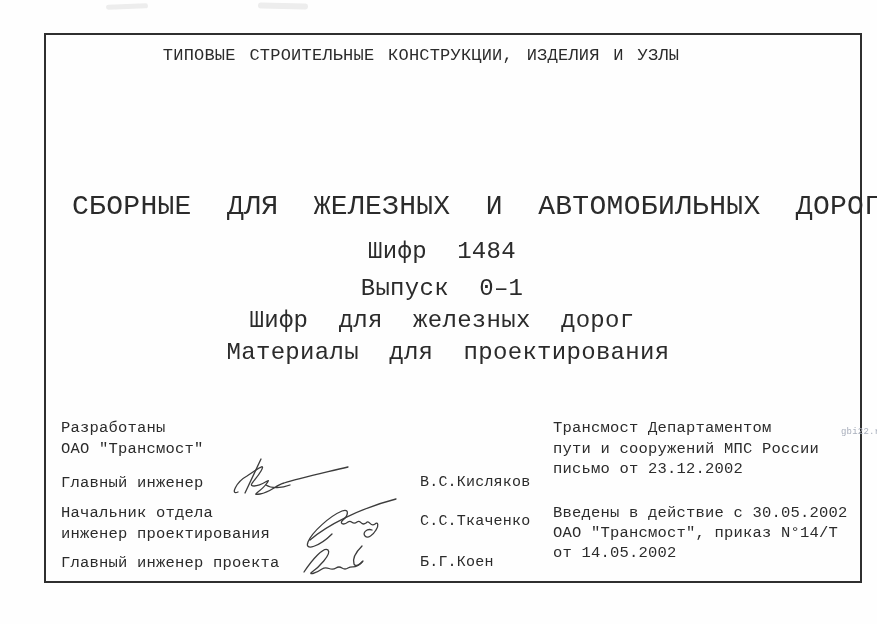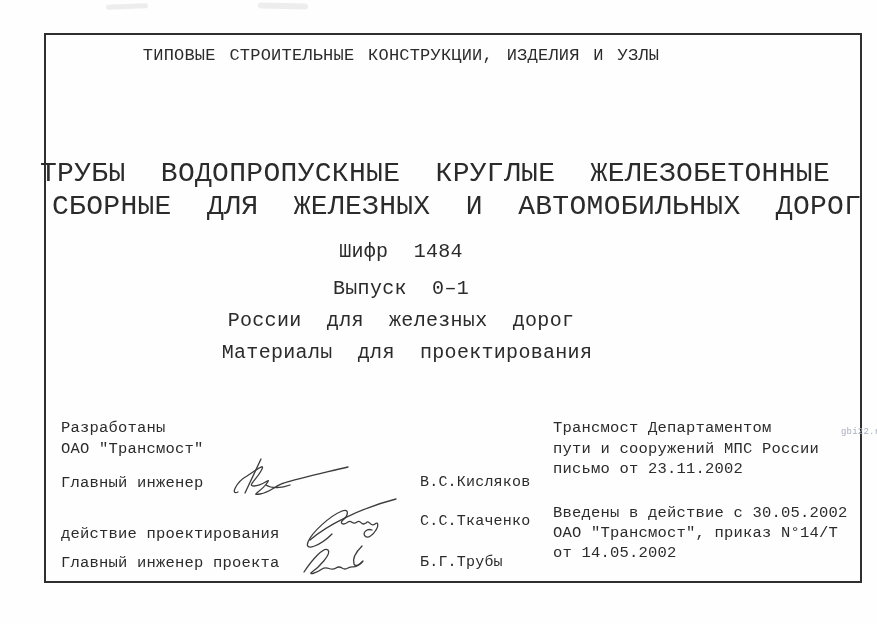--- a/index.html
+++ b/index.html
@@ -19,45 +19,46 @@
   .frame {
     position: absolute;
     left: 44px;
     top: 33px;
     width: 814px;
     height: 546px;
     border: 2px solid #2f2f2f;
   }
   .abs { position: absolute; }
   .centered {
-    left: 40px;
+    left: 60px;
     width: 722px;
     text-align: center;
     white-space: nowrap;
   }
   .series-header {
     top: 45px;
     font-size: 17px;
     line-height: 22px;
     word-spacing: 0.2em;
     letter-spacing: 0.2px;
   }
   .title-line {
     font-size: 28px;
     line-height: 34px;
     word-spacing: 0.65em;
     letter-spacing: 0.3px;
   }
   .t1 { top: 157px; }
   .t2 { top: 190px; margin-left: 12px; }
   .sub-line {
-    font-size: 20px;
+    font-size: 24px;
     line-height: 30px;
     word-spacing: 0.65em;
     letter-spacing: 0.3px;
+    margin-left: 21px;
   }
   .code  { top: 237px; }
   .issue { top: 274px; }
   .sub1  { top: 306px; }
   .sub2  { top: 338px; padding-left: 6px; }
   .body-text {
     font-size: 15.5px;
     line-height: 21px;
     white-space: nowrap;
     letter-spacing: 0.2px;
@@ -104,58 +105,58 @@
 
 <div class="page">
 
   <div class="smudge s1"></div>
   <div class="smudge s2"></div>
 
   <div class="frame"></div>
 
   <div class="abs centered series-header">ТИПОВЫЕ СТРОИТЕЛЬНЫЕ КОНСТРУКЦИИ, ИЗДЕЛИЯ И УЗЛЫ</div>
 
-  <div class="abs centered title-line t1">ТРУБЫ ВОДОПРОПУСКНЫЕ КРУГЛЫЕ ЖЕЛЕЗОБЕТОННЫЕ</div>
   <div class="abs centered title-line t2">СБОРНЫЕ ДЛЯ ЖЕЛЕЗНЫХ И АВТОМОБИЛЬНЫХ ДОРОГ</div>
 
   <div class="abs centered sub-line code">Шифр 1484</div>
   <div class="abs centered sub-line issue">Выпуск 0–1</div>
-  <div class="abs centered sub-line sub1">России для железных дорог</div>
+  <div class="abs centered sub-line sub1">Шифр для железных дорог</div>
   <div class="abs centered sub-line sub2">Материалы для проектирования</div>
 
   <div class="abs leftcol body-text" style="top:418px">Разработаны</div>
   <div class="abs leftcol body-text" style="top:439px">ОАО "Трансмост"</div>
 
   <div class="abs leftcol body-text" style="top:473px">Главный инженер</div>
-  <div class="abs leftcol body-text" style="top:524px">действие проектирования</div>
+  <div class="abs leftcol body-text" style="top:503px">Начальник отдела</div>
+  <div class="abs leftcol body-text" style="top:524px">инженер проектирования</div>
   <div class="abs leftcol body-text" style="top:553px">Главный инженер проекта</div>
 
   <svg class="sig-svg" style="left:230px; top:455px" width="128" height="46" viewBox="0 0 128 46">
     <path d="M8,37 C0,41 6,27 17,21 C28,14 36,7 31,16 C26,25 17,31 24,31 C33,31 42,21 37,28 C31,37 19,41 30,39 C41,37 46,30 54,28 C66,24 80,21 118,12"></path>
     <path d="M31,4 L15,38"></path>
     <path d="M36,30 C42,34 52,33 60,30"></path>
   </svg>
 
   <svg class="sig-svg" style="left:298px; top:492px" width="110" height="64" viewBox="0 0 110 64">
     <path d="M12,48 C28,34 62,16 98,7"></path>
     <path d="M34,42 C22,54 6,60 10,50 C14,40 32,24 44,19 C52,16 50,24 45,28 C41,31 45,34 50,30 C54,27 54,34 59,30 C63,27 63,35 68,31 C72,27 72,36 77,32 C80,29 81,34 78,38 C75,43 70,47 67,44 C64,41 69,36 74,38"></path>
   </svg>
 
   <svg class="sig-svg" style="left:300px; top:540px" width="80" height="40" viewBox="0 0 80 40">
     <path d="M4,32 C12,20 24,6 28,10 C32,14 18,28 12,32 C8,35 15,34 22,29 C28,25 30,32 36,28 C42,24 42,32 48,28 C53,25 55,30 62,22"></path>
     <path d="M62,6 C56,12 52,18 54,24 C55,27 60,25 63,21"></path>
   </svg>
 
   <div class="abs namecol name-text" style="top:474px">В.С.Кисляков</div>
   <div class="abs namecol name-text" style="top:513px">С.С.Ткаченко</div>
-  <div class="abs namecol name-text" style="top:554px">Б.Г.Трубы</div>
+  <div class="abs namecol name-text" style="top:554px">Б.Г.Коен</div>
 
   <div class="abs rightcol body-text" style="top:418px">Трансмост Департаментом</div>
   <div class="abs rightcol body-text" style="top:439px">пути и сооружений МПС России</div>
-  <div class="abs rightcol body-text" style="top:459px">письмо от 23.11.2002</div>
+  <div class="abs rightcol body-text" style="top:459px">письмо от 23.12.2002</div>
 
   <div class="abs rightcol body-text" style="top:503px">Введены в действие с 30.05.2002</div>
   <div class="abs rightcol body-text" style="top:523px">ОАО "Трансмост", приказ N°14/Т</div>
   <div class="abs rightcol body-text" style="top:543px">от 14.05.2002</div>
 
   <div class="watermark">gbi22.ru</div>
 
 </div>
 
 </body></html>

